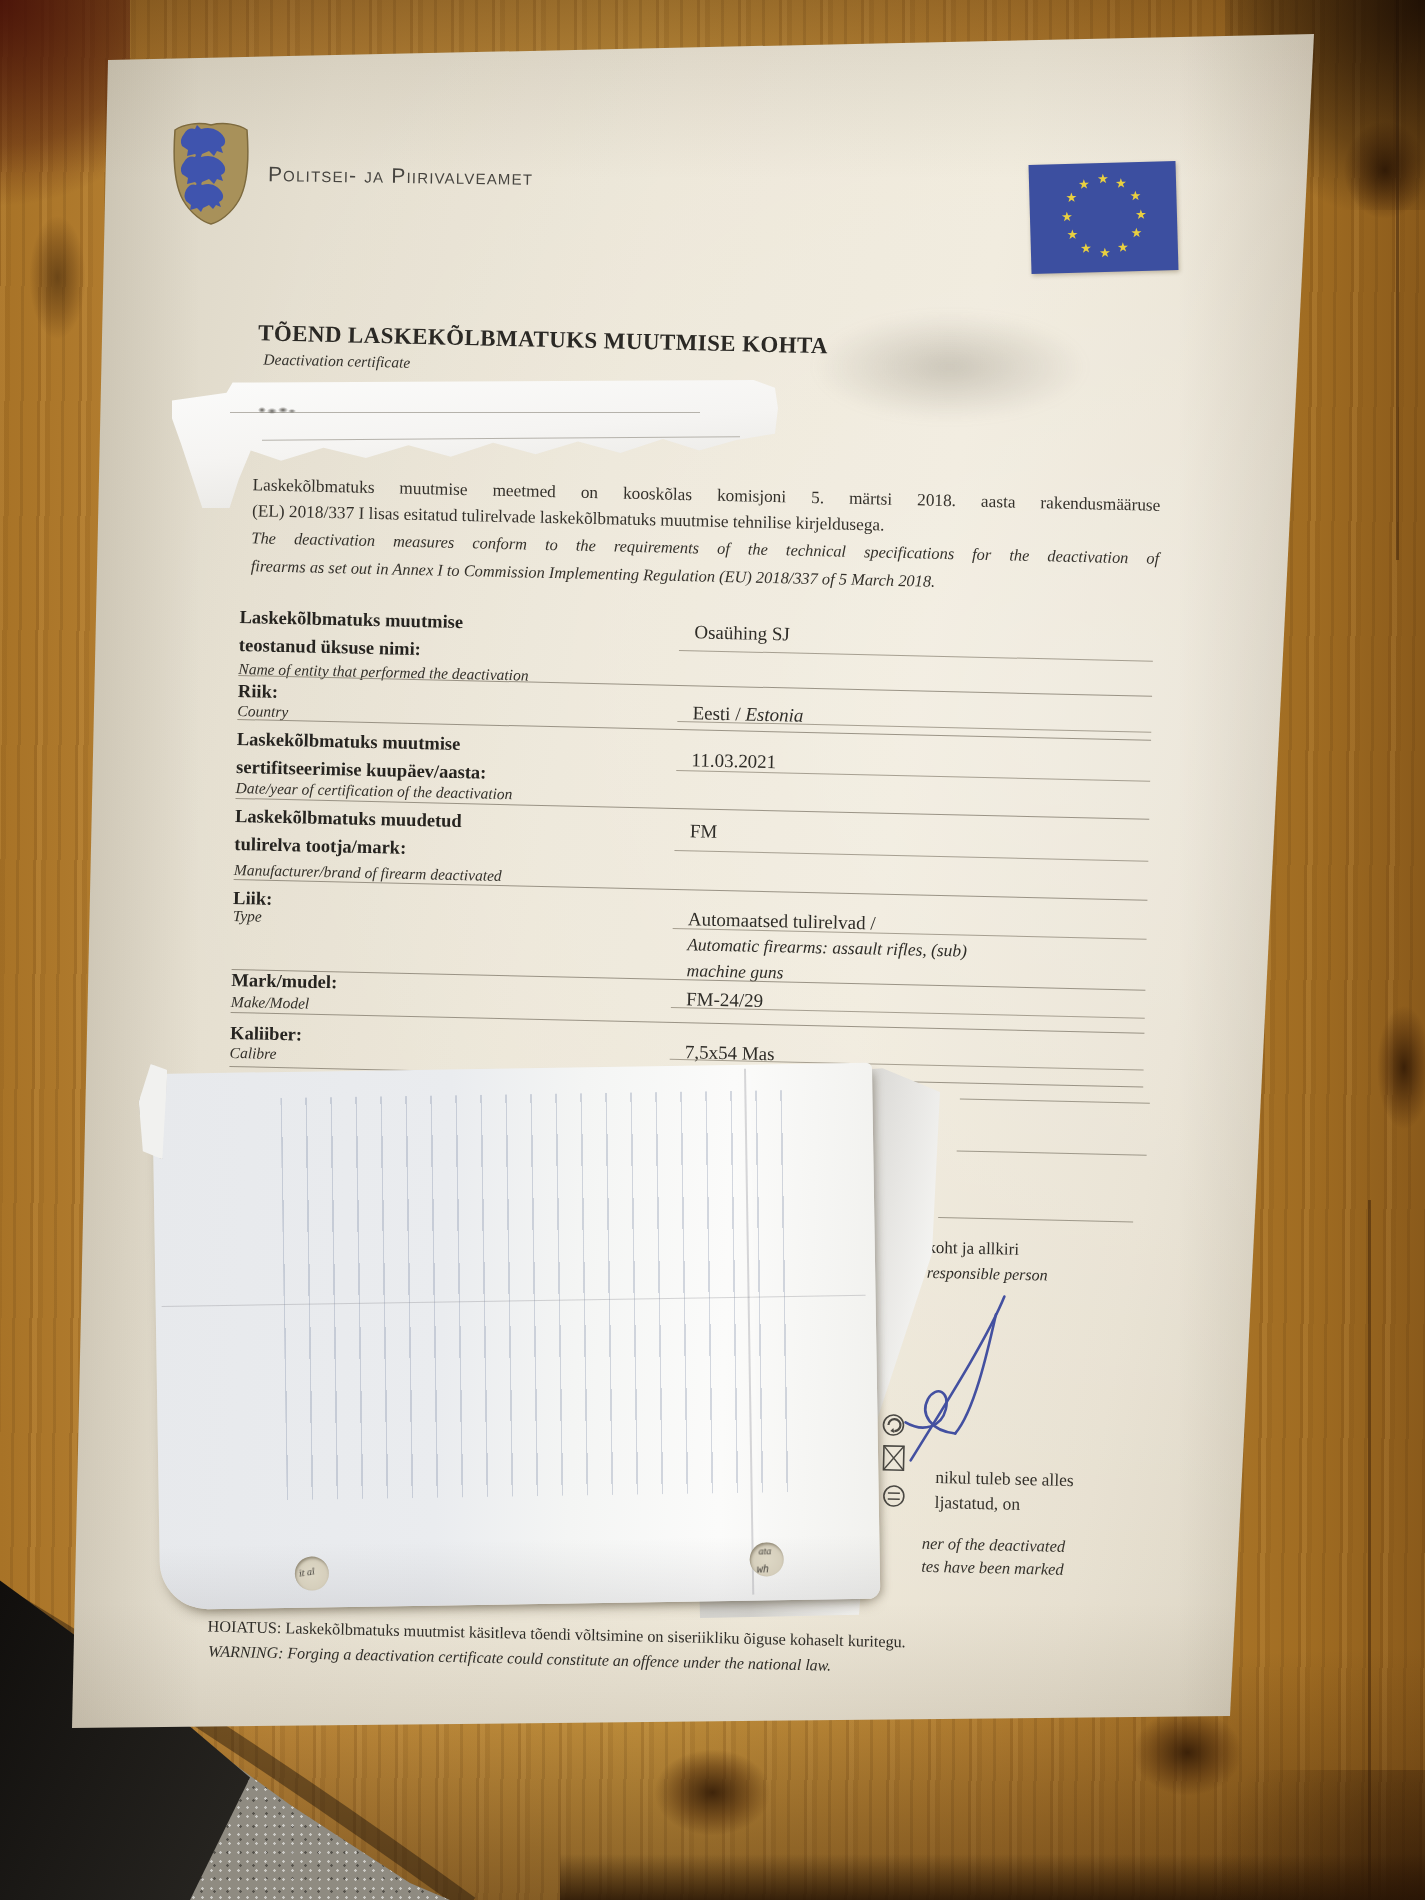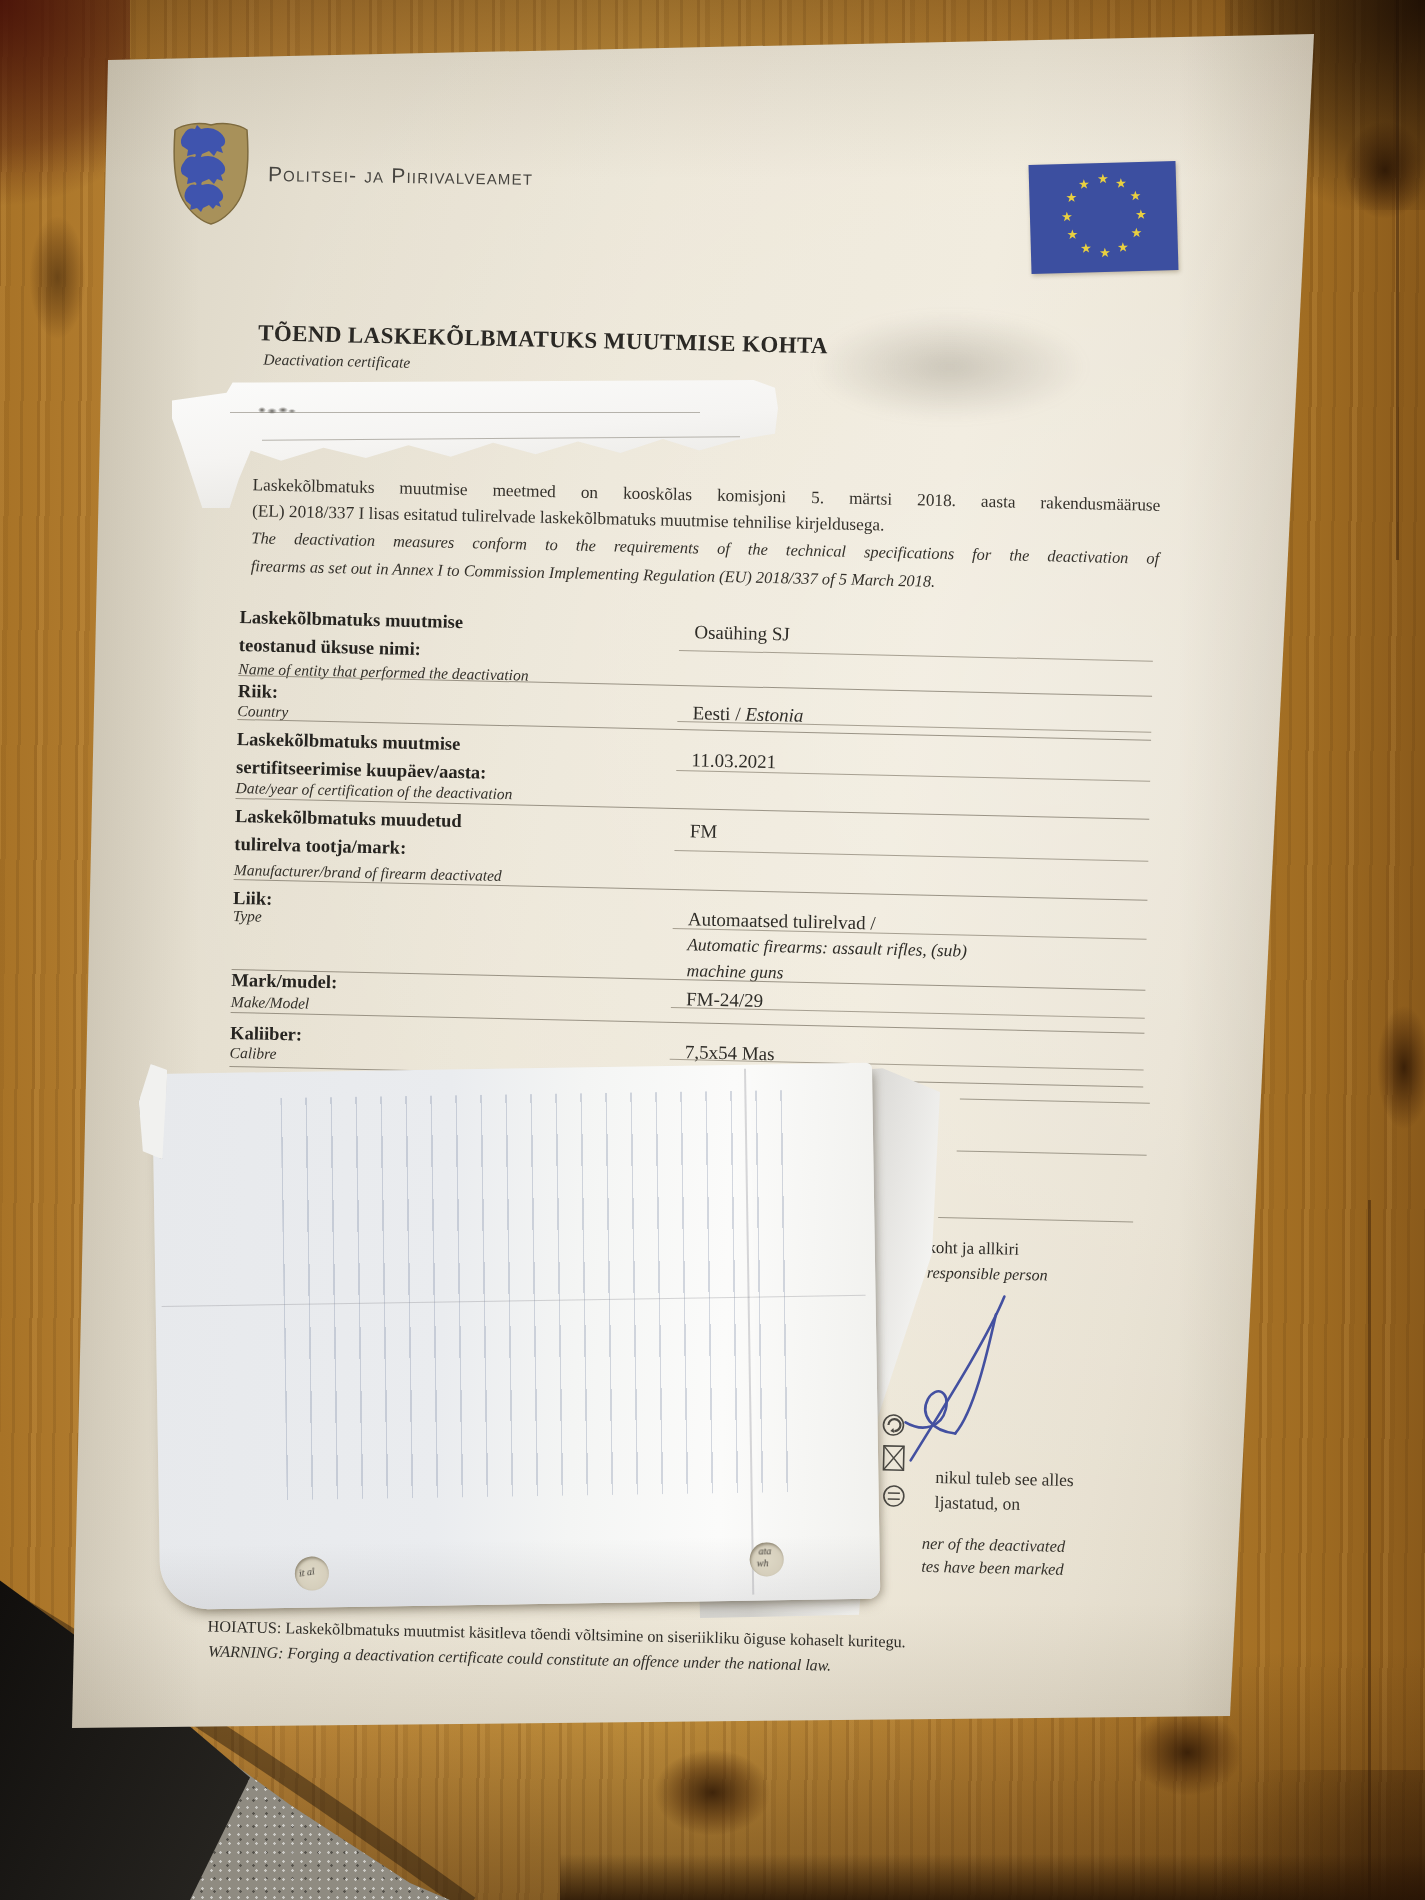--- a/index.html
+++ b/index.html
@@ -304,17 +304,17 @@
     <div class="rules"></div>
     <div class="crease-h"></div>
     <div class="crease-v"></div>
     <div class="bshade"></div>
     <div class="tail"></div>
     <div class="hole" style="left:135px;top:485px;">
       <span style="left:4px;top:10px;transform:rotate(-8deg);">it al</span>
     </div>
     <div class="hole" style="left:590px;top:478px;">
       <span style="left:9px;top:3px;">ata</span>
-      <span style="left:7px;top:15px;">wh</span>
+      <span style="left:7px;top:22px;font-family:Liberation Mono, monospace;">wh</span>
     </div>
   </div>
 
 </div>
 
 </body></html>

